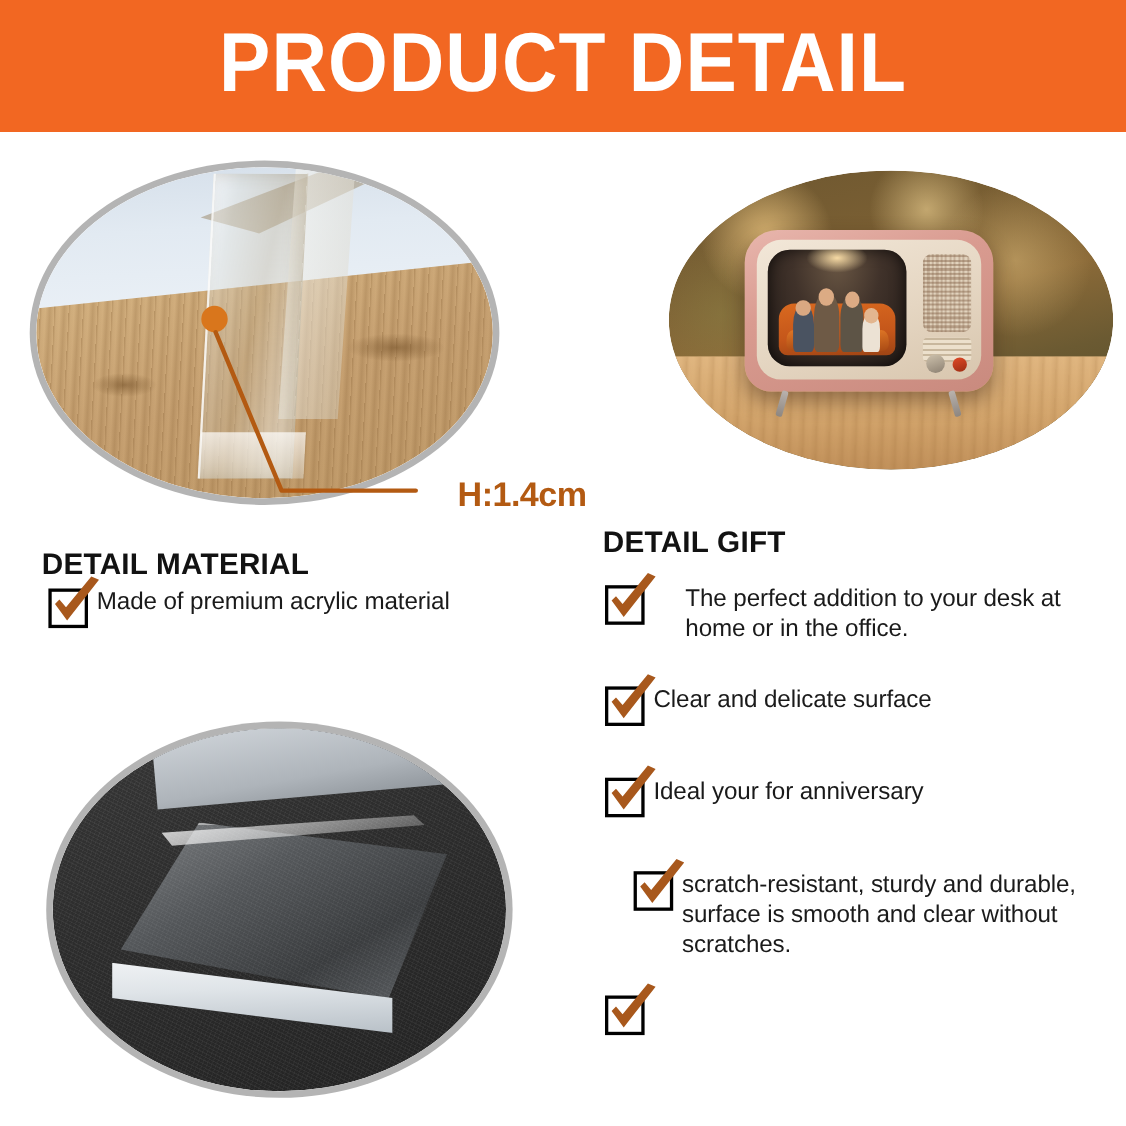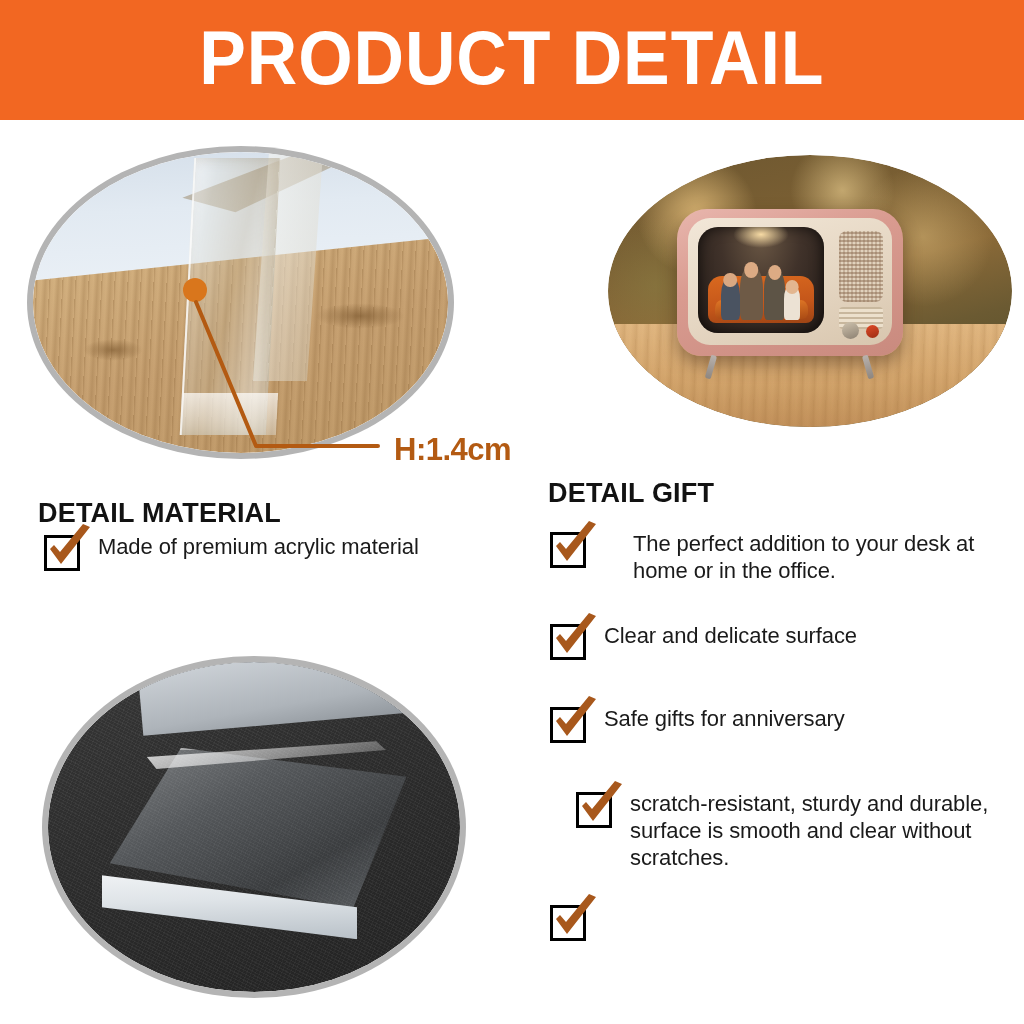--- a/index.html
+++ b/index.html
@@ -366,21 +366,21 @@
   }
   .checkbox .tick {
     position: absolute;
     left: -4px;
     top: -16px;
     width: 52px;
     height: 52px;
     overflow: visible;
   }
   .feature-text {
-    margin-left: 18px;
+    margin-left: 8px;
     font-size: 22px;
     line-height: 27px;
     color: #1a1a1a;
     letter-spacing: -0.1px;
   }
 </style>
 </head>
 <body>
 
 <div class="header-banner">
@@ -401,21 +401,21 @@
     </div>
   </div>
 </div>
 
 <div class="callout-dot" style="left:183px; top:278px;"></div>
 
 <svg class="leader-svg" width="1024" height="1024" viewBox="0 0 1024 1024" style="left:0; top:0; width:1024px; height:1024px;">
   <polyline points="196,302 256,446 378,446" fill="none" stroke="#b35a12" stroke-width="4" stroke-linecap="round" stroke-linejoin="round"></polyline>
 </svg>
 
-<div class="dimension-label" style="left:394px; top:432px;">H:1.4cm</div>
+<div class="dimension-label" style="left:416px; top:432px;">H:1.4cm</div>
 
 <div class="oval" id="photo-retro-tv" style="left:608px; top:155px; width:404px; height:272px;">
   <div class="oval-inner">
     <div class="tv-bg"></div>
     <div class="tv-table"></div>
 
     <div class="tv-set">
       <div class="tv-face">
         <div class="tv-screen">
           <div class="tv-glow"></div>
@@ -488,21 +488,21 @@
   </div>
   <div class="feature-text">Clear and delicate surface</div>
 </div>
 
 <div class="feature-item" style="left:550px; top:705px; width:452px;">
   <div class="checkbox">
     <svg class="tick" viewBox="0 0 52 52">
       <path d="M7 27 L18 42 L47 5 L40 2 L17 30 L11 23 Z" fill="#a8581c"></path>
     </svg>
   </div>
-  <div class="feature-text">Safe gifts for anniversary</div>
+  <div class="feature-text">Ideal your for anniversary</div>
 </div>
 
 <div class="feature-item" style="left:576px; top:790px; width:452px;">
   <div class="checkbox">
     <svg class="tick" viewBox="0 0 52 52">
       <path d="M7 27 L18 42 L47 5 L40 2 L17 30 L11 23 Z" fill="#a8581c"></path>
     </svg>
   </div>
   <div class="feature-text">scratch-resistant, sturdy and durable, surface is smooth and clear without scratches.</div>
 </div>

